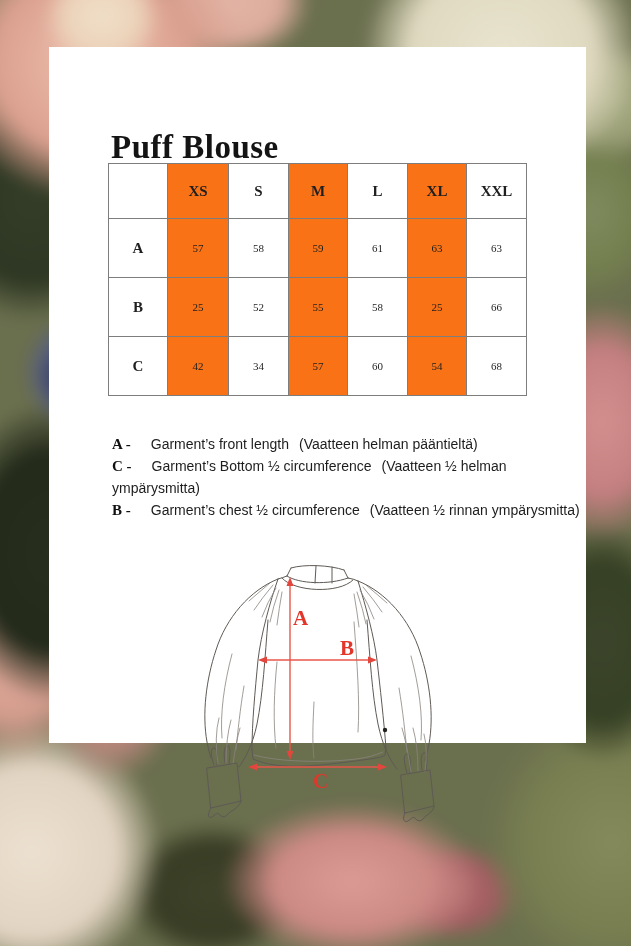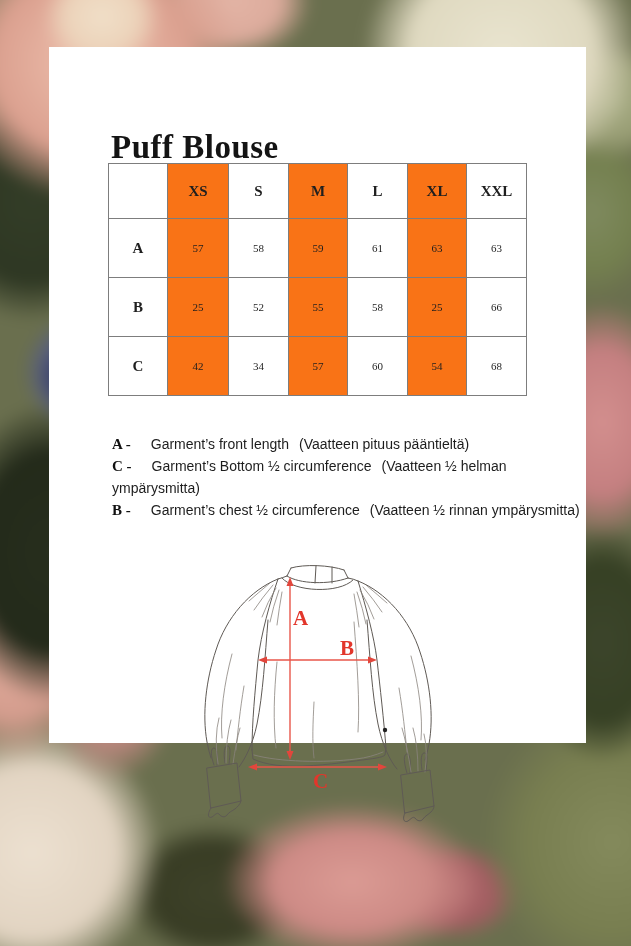--- a/index.html
+++ b/index.html
@@ -123,21 +123,21 @@
           <td class="sh">57</td>
           <td>60</td>
           <td class="sh">54</td>
           <td>68</td>
         </tr>
       </tbody>
     </table>
 
     <div class="legend">
       <div>
-        <span class="lk">A -</span><span class="len">Garment’s front length</span><span class="lfi">(Vaatteen pituus pääntieltä)</span>
+        <span class="lk">A -</span><span class="len">Garment’s front length</span><span class="lfi">(Vaatteen helman pääntieltä)</span>
       </div>
       <div>
         <span class="lk">C -</span><span class="len">Garment’s Bottom ½ circumference</span><span class="lfi">(Vaatteen ½ helman ympärysmitta)</span>
       </div>
       <div>
         <span class="lk">B -</span><span class="len">Garment’s chest ½ circumference</span><span class="lfi">(Vaatteen ½ rinnan ympärysmitta)</span>
       </div>
     </div>
 
     <svg class="diagram" viewBox="0 0 255 265">

